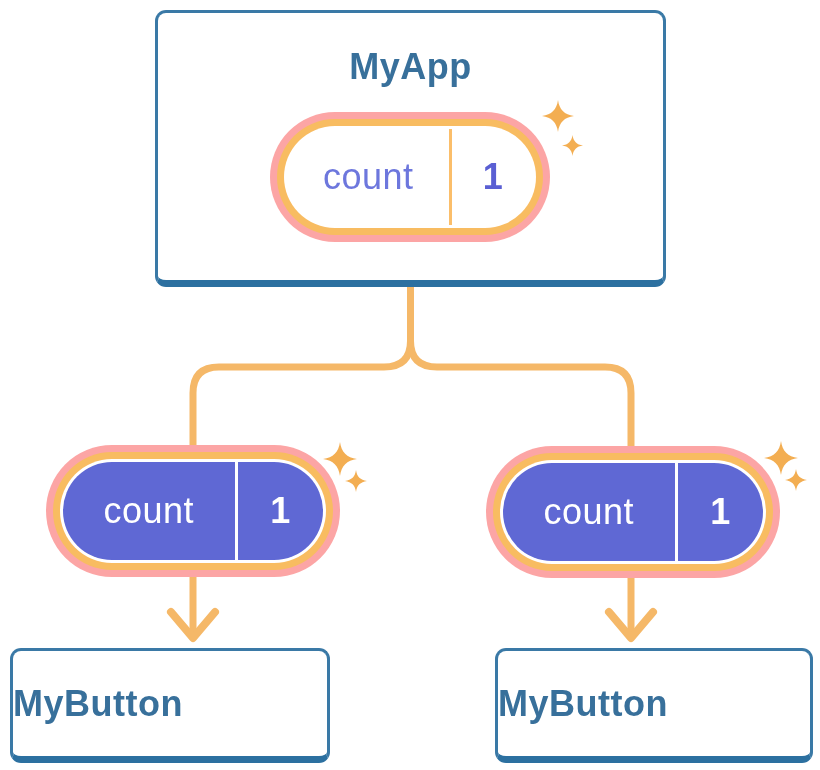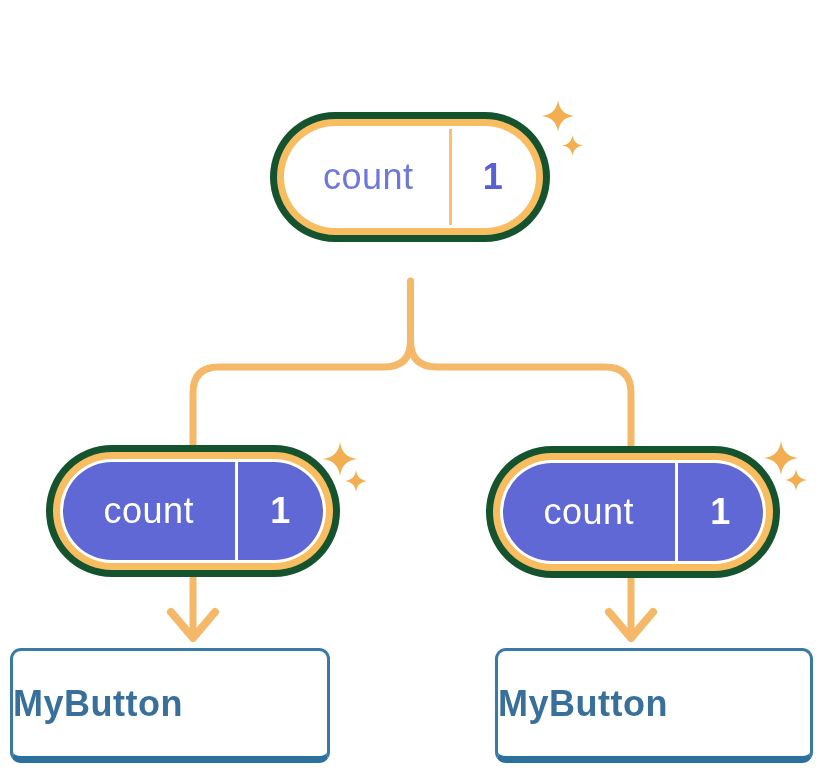--- a/index.html
+++ b/index.html
@@ -35,21 +35,21 @@
   .card--root .card-title { margin-top: 36px; }
   .card--leaf { display: flex; align-items: center; justify-content: flex-start; }
   .card--leaf-left  { left: 10px;  top: 648px; width: 320px; height: 115px; }
   .card--leaf-right { left: 495px; top: 648px; width: 318px; height: 115px; }
 
   
   .pill {
     position: absolute;
     box-sizing: border-box;
     border-radius: 999px;
-    background: #14532d;          
+    background: #fca5a5;          
     padding: 7px;
     z-index: 2;
   }
   .pill-border { height: 100%; border-radius: 999px; background: #F8BC61; padding: 7px; box-sizing: border-box; }
   .pill-gap    { height: 100%; border-radius: 999px; background: #ffffff; padding: 3px; box-sizing: border-box; }
   .pill-inner  { height: 100%; border-radius: 999px; overflow: hidden; display: flex; align-items: stretch; }
 
   .pill--root  { left: 270px; top: 112px; width: 280px; height: 130px; }
   .pill--left  { left: 46px;  top: 445px; width: 294px; height: 132px; }
   .pill--right { left: 486px; top: 446px; width: 294px; height: 132px; }
@@ -83,20 +83,23 @@
     <g fill="none" stroke="#F5B868" stroke-width="7" stroke-linecap="round" stroke-linejoin="round">
       <path d="M410.5 281 L410.5 341 Q410.5 367 384 367 L219 367 Q193 367 193 393 L193 636"></path>
       <path d="M410.5 341 Q410.5 367 437 367 L605 367 Q631 367 631 393 L631 636"></path>
     </g>
     <g fill="none" stroke="#F5B868" stroke-width="8" stroke-linecap="round" stroke-linejoin="round">
       <path d="M171 612 L193 638 L215 612"></path>
       <path d="M609 612 L631 638 L653 612"></path>
     </g>
   </svg>
 
+  <div class="card card--root">
+    <div class="card-title">MyApp</div>
+  </div>
 
   <div class="pill pill--root pill--light">
     <div class="pill-border">
       <div class="pill-gap">
         <div class="pill-inner">
           <div class="cell-name">
             <span class="state-name">count</span>
           </div>
           <div class="divider"></div>
           <div class="cell-value">

